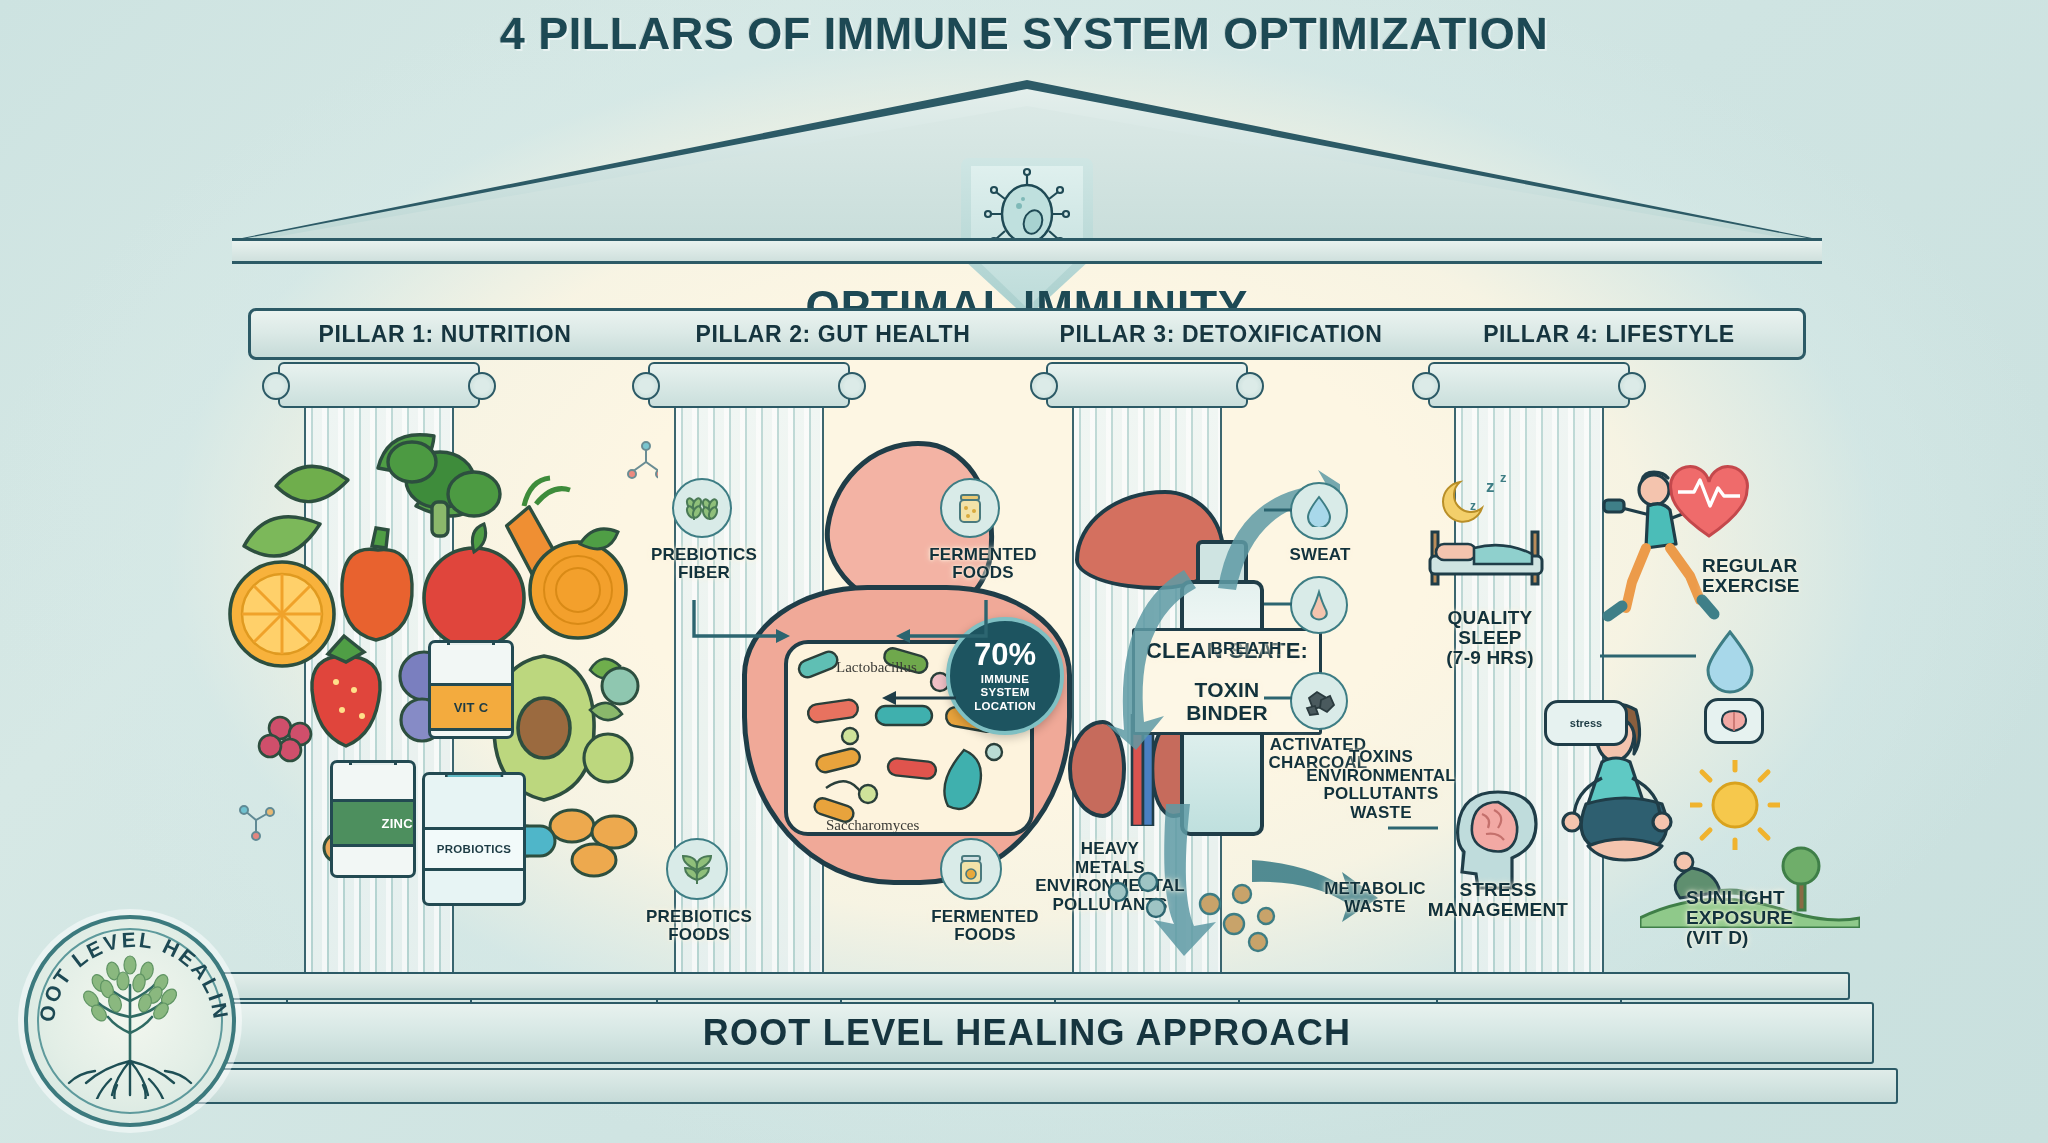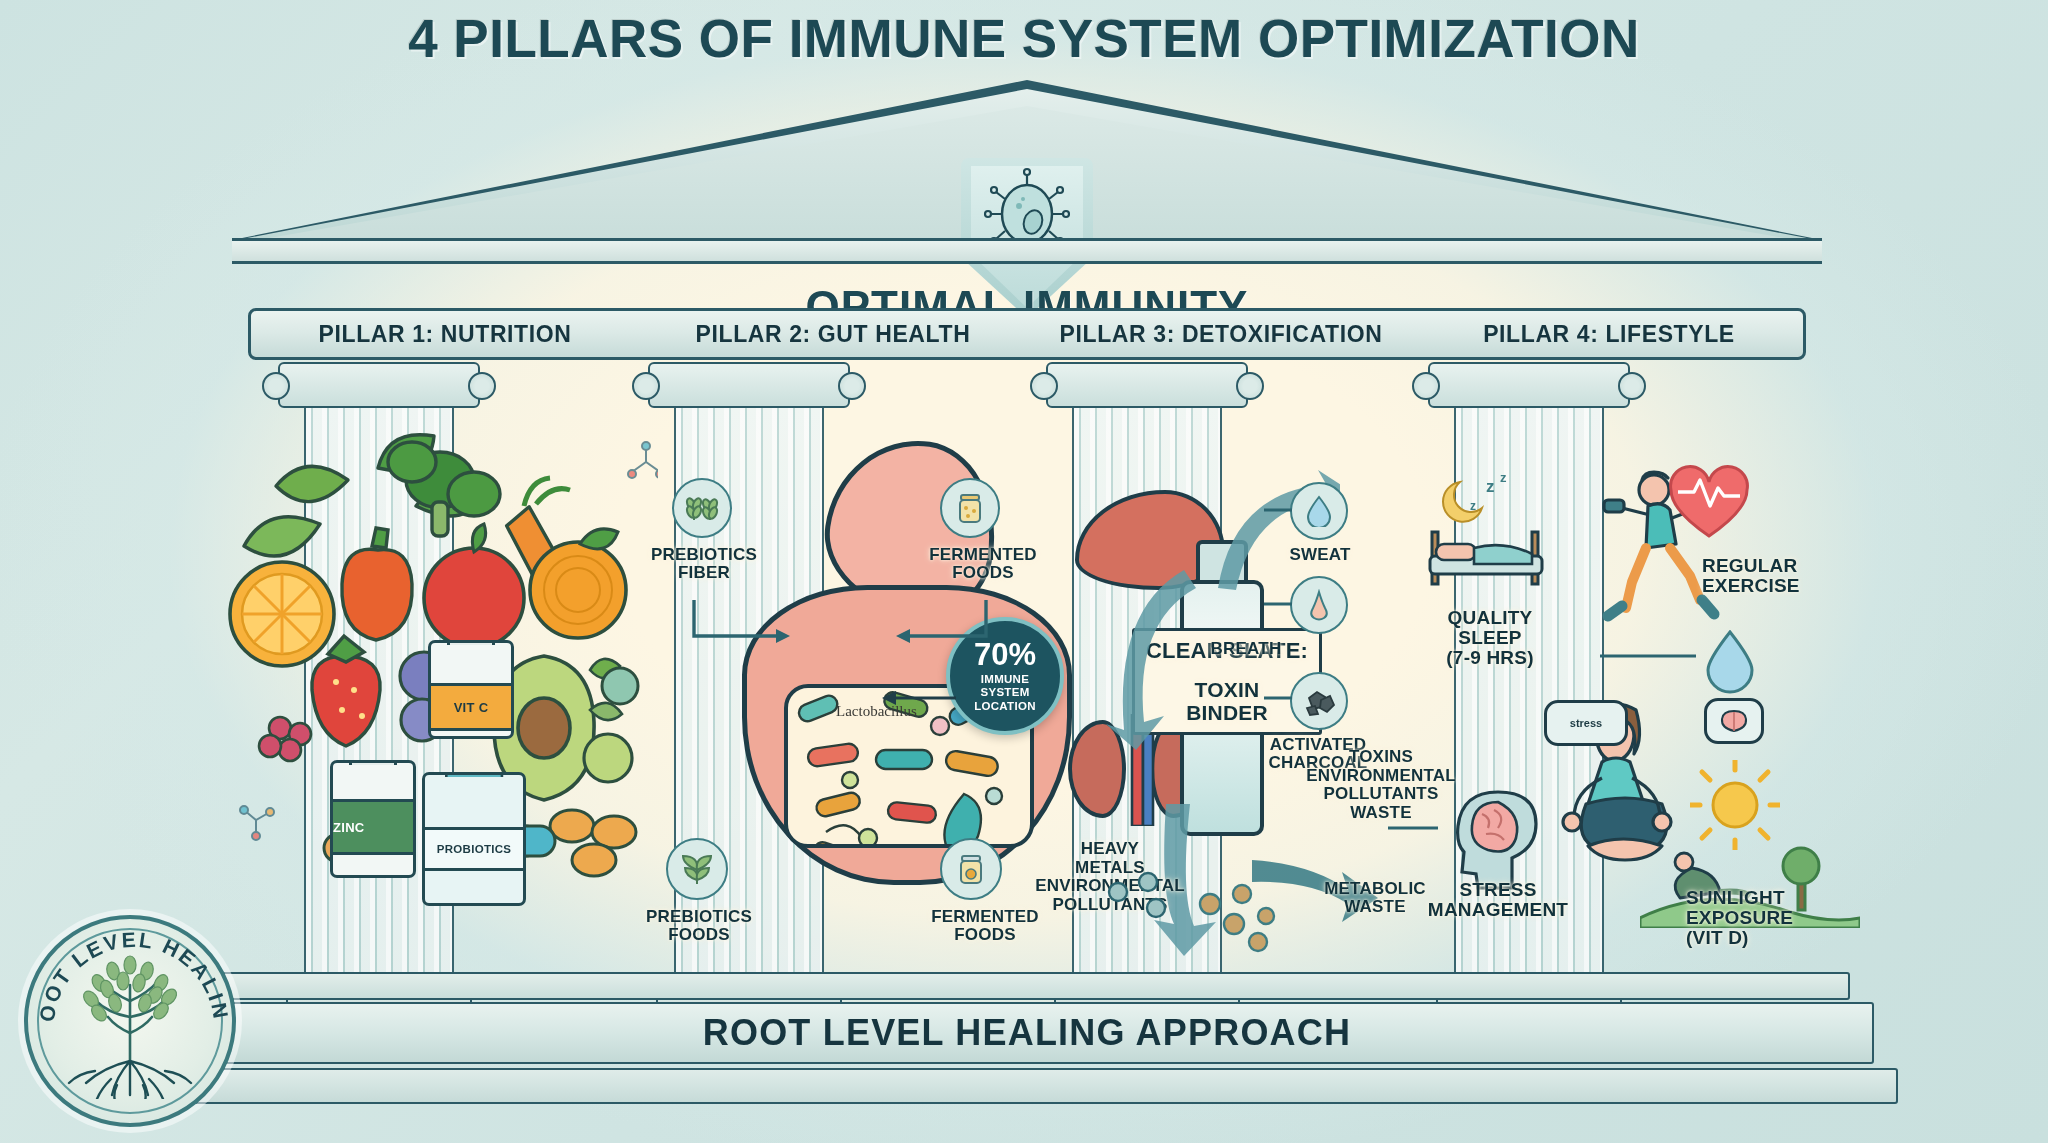--- a/index.html
+++ b/index.html
@@ -12,21 +12,21 @@
   #stage{
     position:absolute; inset:0;
     background:
       radial-gradient(ellipse 58% 62% at 50% 48%, #fdf6e3 0%, #fdf6e3 34%, rgba(253,246,227,0.85) 52%, rgba(214,233,231,0.55) 72%, rgba(201,226,224,0) 88%),
       linear-gradient(135deg,#cde3e1 0%, #d6e8e5 25%, #cfe4e2 55%, #c9e0de 100%);
   }
   
   .title{
     position:absolute; top:8px; left:0; width:100%;
     text-align:center;
-    font-size:53px; font-weight:bold; letter-spacing:.5px;
+    font-size:45px; font-weight:bold; letter-spacing:.5px;
     color:#1d4954;
     text-shadow:2px 2px 0 rgba(255,255,255,.45), -1px -1px 0 rgba(0,0,0,.10);
   }
   
   .temple{ position:absolute; left:232px; top:70px; width:1590px; height:1040px; }
 
   .pediment{ position:absolute; left:0; top:10px; width:1590px; height:180px; }
   .ped-tri{
     position:absolute; left:0; top:0; width:100%; height:160px;
     background:linear-gradient(180deg,#dceae7 0%, #c6dcda 60%, #b9d4d2 100%);
@@ -154,24 +154,23 @@
     background:#f3b3a4; border:5px solid #1f3d48;
     border-radius:54% 46% 40% 60% / 56% 60% 40% 44%;
     transform:rotate(8deg);
   }
   .intestine{
     position:absolute; left:742px; top:585px; width:330px; height:300px;
     background:#f0a998; border:5px solid #1f3d48;
     border-radius:38% 38% 46% 46% / 30% 30% 56% 56%;
   }
   .intestine-in{
-    position:absolute; left:784px; top:640px; width:250px; height:164px;
+    position:absolute; left:784px; top:640px; width:250px; height:196px;
     background:#fdf3dd; border:4px solid #1f3d48; border-radius:24px;
     overflow:hidden;
-    margin-top:44px;
   }
 
   .badge70{
     position:absolute; left:946px; top:617px; width:118px; height:118px;
     border-radius:50%; background:#1d5460; border:4px solid #7fc0c3;
     color:#ffffff; display:flex; flex-direction:column;
     align-items:center; justify-content:center; text-align:center;
     box-shadow:0 3px 10px rgba(0,0,0,.22);
   }
   .badge70 .big{ font-size:31px; font-weight:bold; line-height:1; }
@@ -416,21 +415,21 @@
     </svg>
 
     <div class="bottle" style="left:428px;top:640px;width:86px;height:99px;">
       <div class="cap-strip"></div>
       <div style="position:absolute;left:0;right:0;top:40px;height:48px;background:#f3ab3e;border-top:3px solid #234a52;border-bottom:3px solid #234a52;display:flex;align-items:center;justify-content:center;">
         <span class="bl">VIT C</span>
       </div>
     </div>
     <div class="bottle" style="left:330px;top:760px;width:86px;height:118px;">
       <div class="cap-strip"></div>
-      <div style="position:absolute;left:0;right:0;top:36px;height:56px;background:#4d8f5e;border-top:3px solid #234a52;border-bottom:3px solid #234a52;display:flex;align-items:center;justify-content:flex-start;">
+      <div style="position:absolute;left:0;right:0;top:36px;height:48px;background:#4d8f5e;border-top:3px solid #234a52;border-bottom:3px solid #234a52;display:flex;align-items:center;justify-content:flex-end;">
         <span class="bl" style="color:#ffffff;">ZINC</span>
       </div>
     </div>
     <div class="bottle" style="left:422px;top:772px;width:104px;height:134px;background:#e7f4f4;">
       <div class="cap-strip" style="background:#5fb9c4;"></div>
       <div style="position:absolute;left:0;right:0;top:52px;height:44px;background:#f2fafa;border-top:3px solid #234a52;border-bottom:3px solid #234a52;display:flex;align-items:center;justify-content:center;">
         <span class="bl" style="font-size:11.5px;">PROBIOTICS</span>
       </div>
     </div>
   </div>

